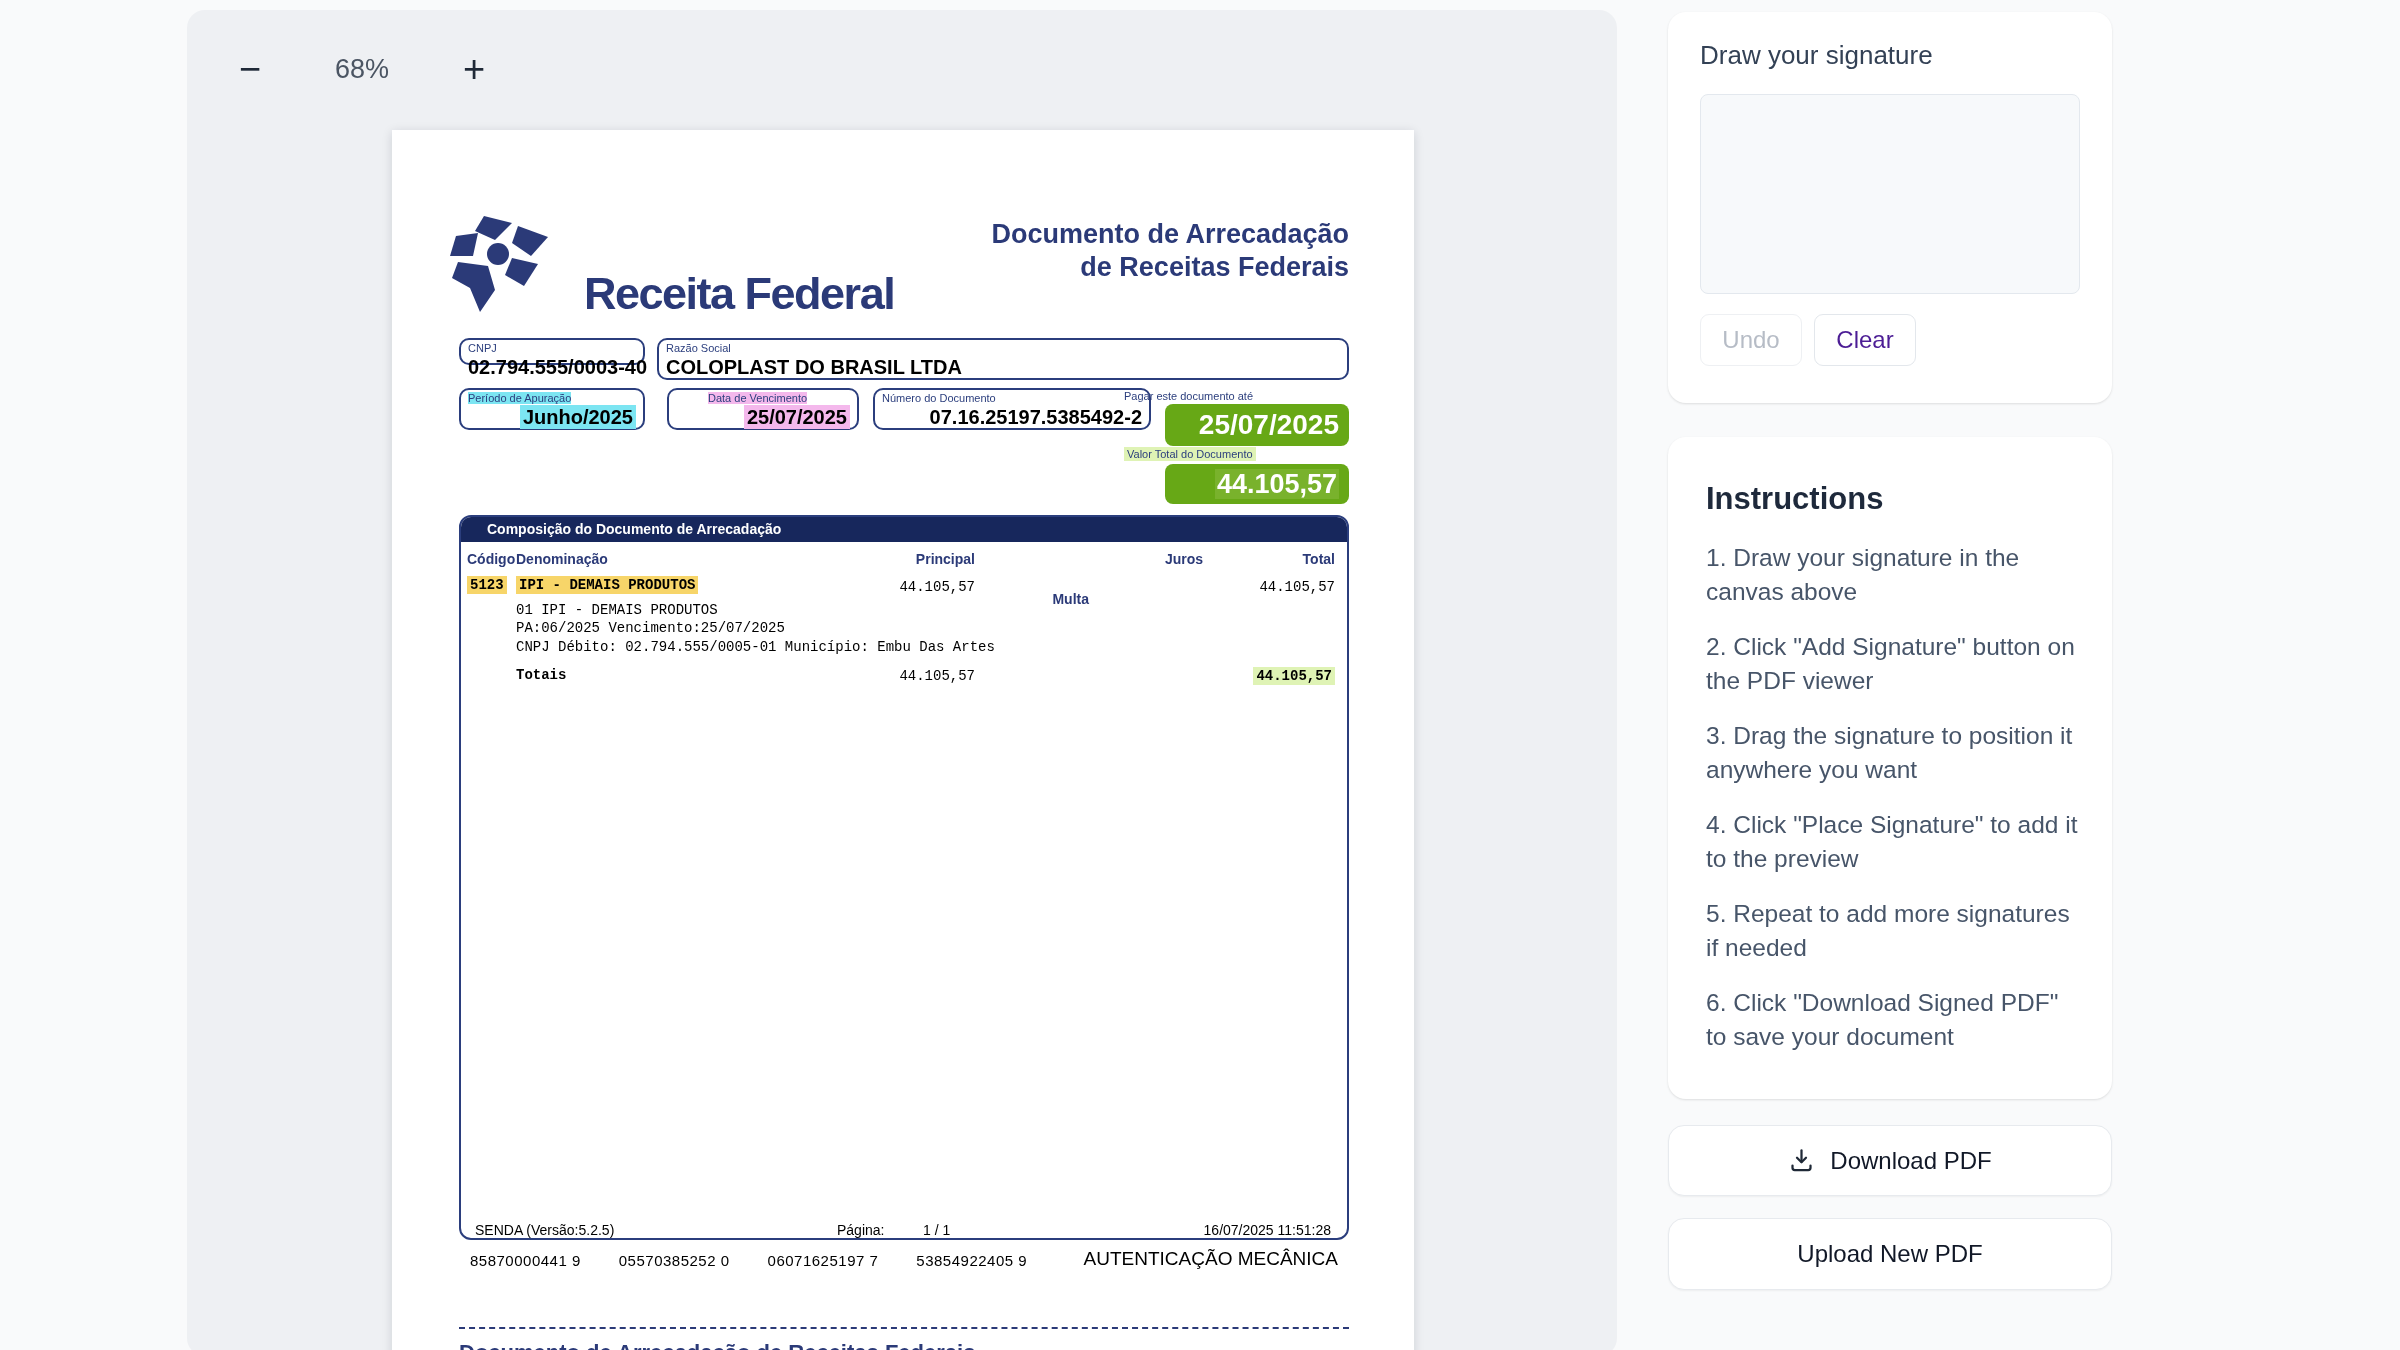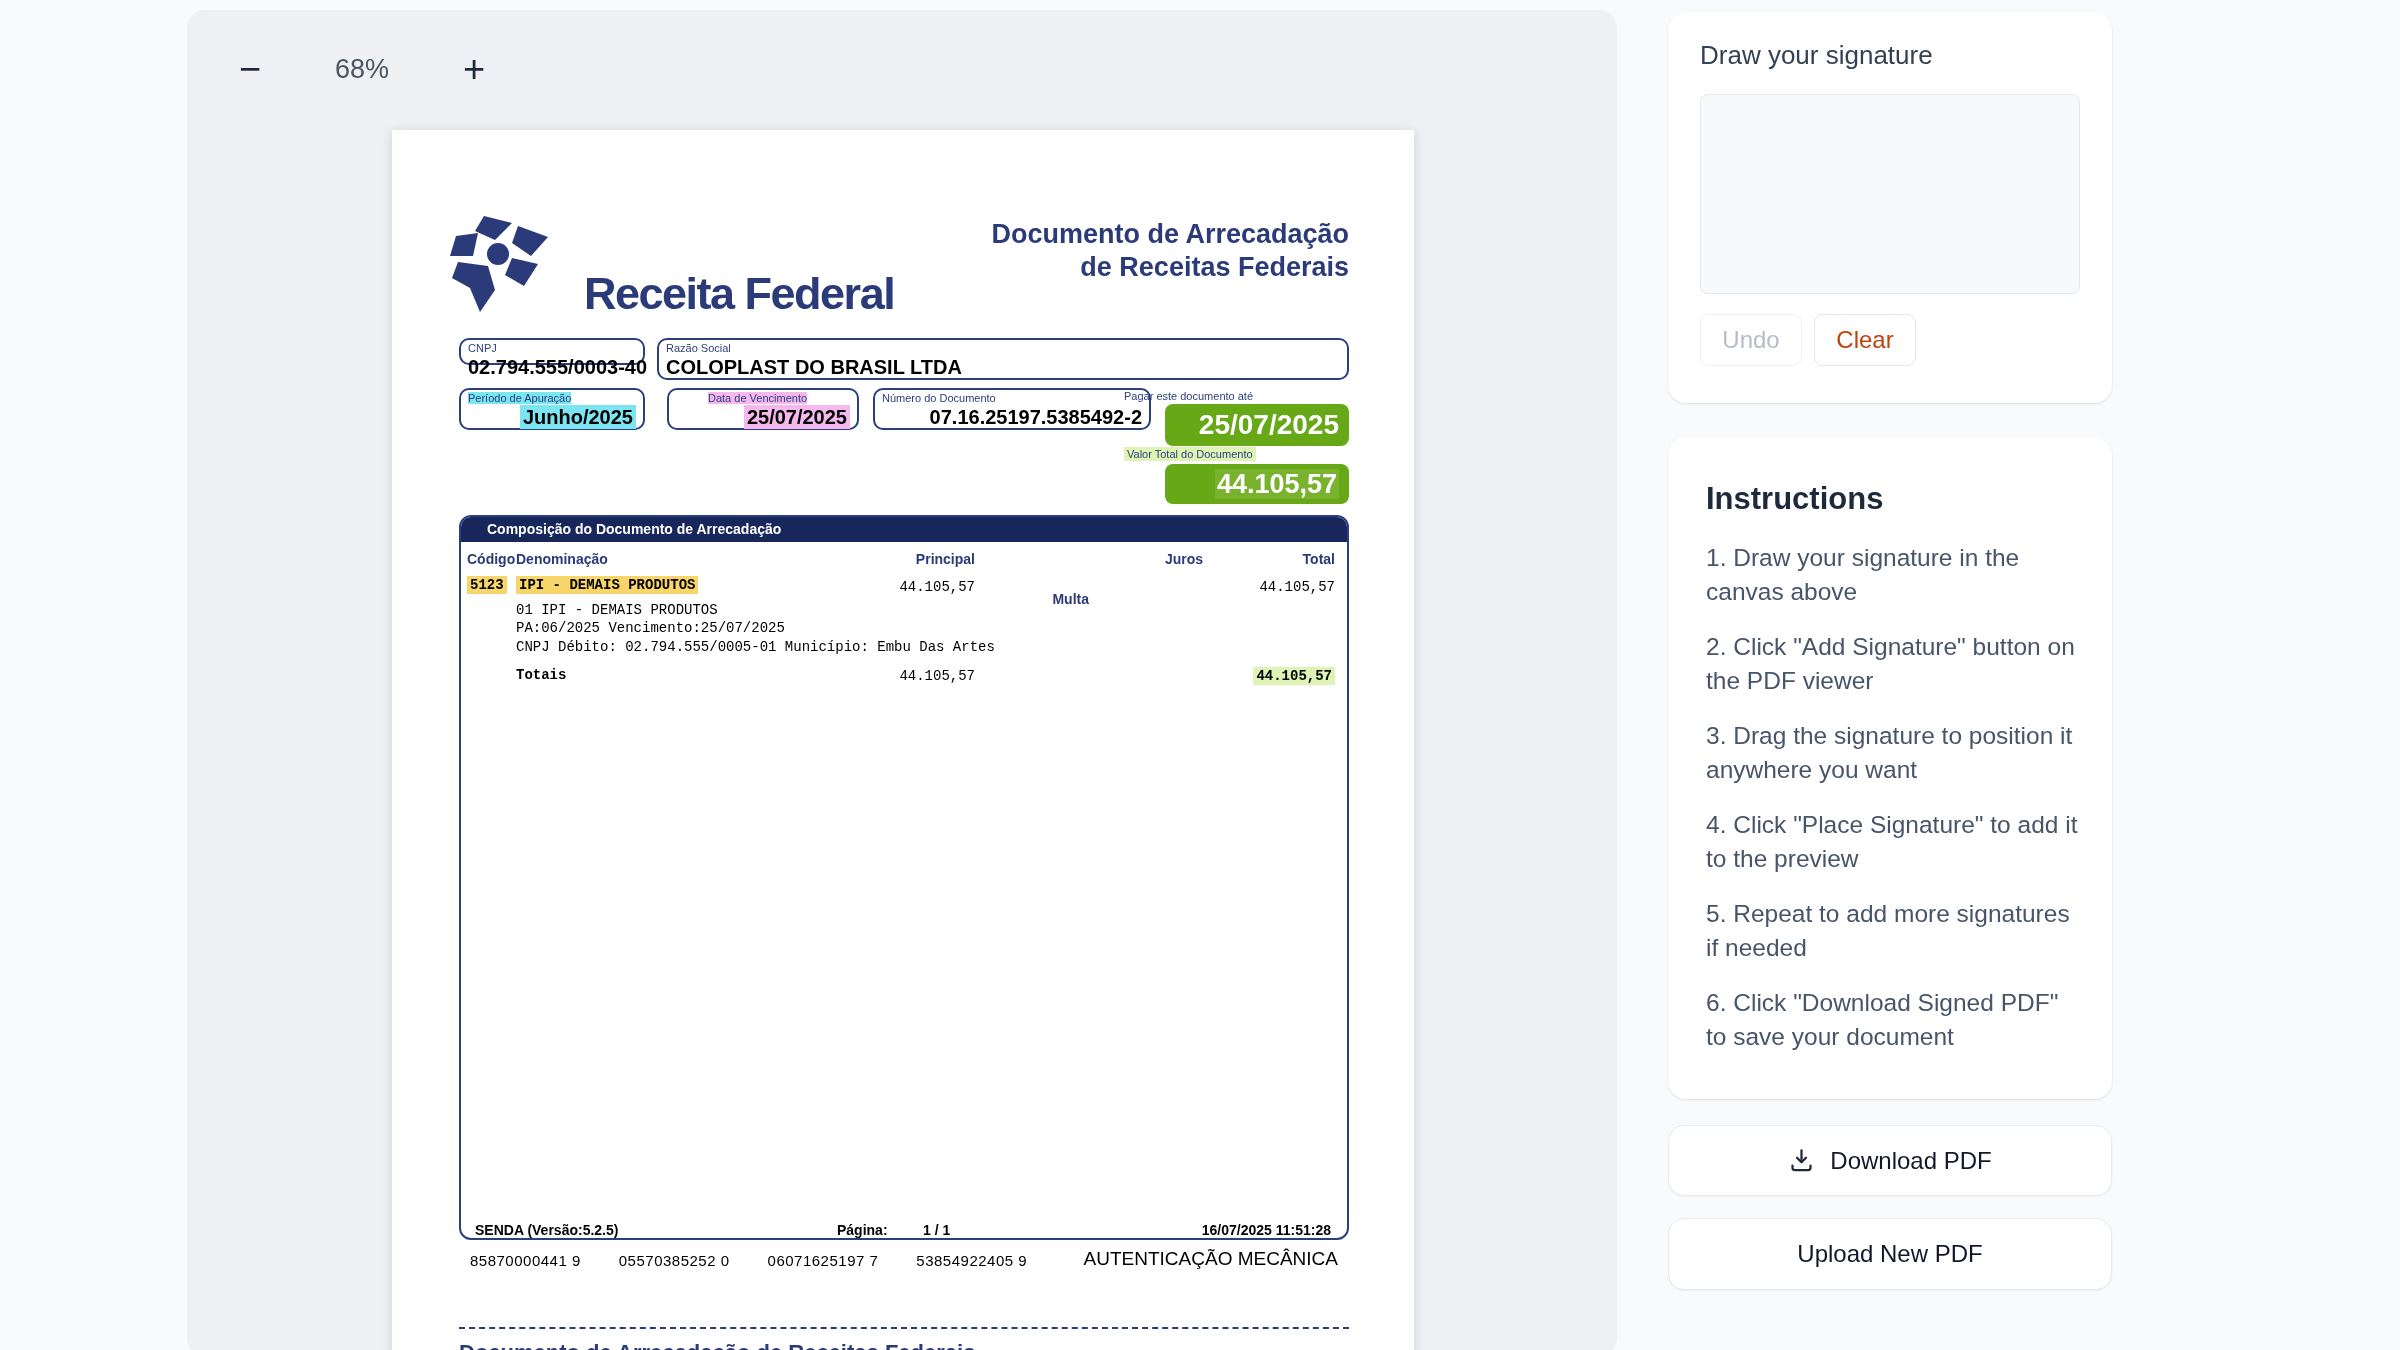--- a/index.html
+++ b/index.html
@@ -40,40 +40,40 @@
   .greenbox .gval { padding:0 10px; }
 
   .comp-box { position:absolute; left:67px; top:385px; width:890px; height:725px;
               border:2px solid #2b3e7d; border-radius:12px; background:#fff; overflow:hidden; }
   .comp-header { height:25px; background:#17275c; color:#fff; font-weight:bold; font-size:14px;
                  line-height:25px; padding-left:26px; }
   .th { position:absolute; font-size:14px; font-weight:bold; color:#2b3a78; white-space:nowrap; }
   .mono { font-family:"Liberation Mono", monospace; font-size:14px; color:#000; white-space:nowrap; }
   .cell-r { text-align:right; }
 
-  .footer-row { position:absolute; left:0; right:0; top:705px; height:20px; font-size:14px; color:#000;font-weight:bold; }
+  .footer-row { position:absolute; left:0; right:0; top:705px; height:20px; font-size:14px; color:#000; }
   .barcode-row { position:absolute; left:78px; top:1122px; display:flex; gap:38px;
                  font-size:15px; color:#000; letter-spacing:.5px; }
   .auth-text { position:absolute; right:76px; top:1118px; font-size:19px; color:#000; }
   .dashline { position:absolute; left:67px; right:65px; top:1197px; border-top:2px dashed #2b3a78; }
   .nextpage-title { position:absolute; left:67px; top:1210px; font-size:22px; font-weight:bold; color:#2b3a78; white-space:nowrap; }
   .pix-label { position:absolute; left:835px; top:1219px; font-size:13px; font-weight:bold; color:#2b3a78; white-space:nowrap; }
 
   
   .card { position:absolute; left:1668px; width:444px; background:#fff; border-radius:18px;
           box-shadow:0 1px 3px rgba(0,0,0,.07), 0 1px 2px rgba(0,0,0,.05); }
   .sig-card { top:12px; height:391px; }
   .sig-title { position:absolute; left:32px; top:28px; font-size:26px; font-weight:500; color:#334155; }
   .sig-canvas { position:absolute; left:32px; top:82px; width:380px; height:200px; background:#f7f9fb;
                 border:1px solid #e3e8ee; border-radius:8px; cursor:crosshair; }
   .sig-btn { position:absolute; top:302px; height:52px; border-radius:9px; background:#fff;
              font-size:24px; font-family:"Liberation Sans", sans-serif; cursor:pointer;
              display:flex; align-items:center; justify-content:center; }
   .btn-undo { left:32px; width:102px; border:1px solid #eef0f3; color:#b6bcc6; }
-  .btn-clear { left:146px; width:102px; border:1px solid #e3e7ec; color:#c2410c; }
+  .btn-clear { left:146px; width:102px; border:1px solid #e3e7ec; color:#4c1d95; }
 
   .instr-card { top:437px; height:662px; }
   .instr-title { position:absolute; left:38px; top:44px; font-size:31px; font-weight:bold; color:#1e293b; }
   .instr-list { position:absolute; left:38px; top:104px; width:372px; }
   .instr-item { font-size:24.5px; line-height:34px; color:#475569; margin-bottom:21px; }
 
   .action-btn { position:absolute; left:1668px; width:444px; background:#fff; border-radius:16px;
                 border:1px solid #e7eaee; box-shadow:0 1px 2px rgba(0,0,0,.05);
                 display:flex; align-items:center; justify-content:center; gap:15px;
                 font-size:24px; color:#111827; cursor:pointer; font-family:"Liberation Sans", sans-serif; }

